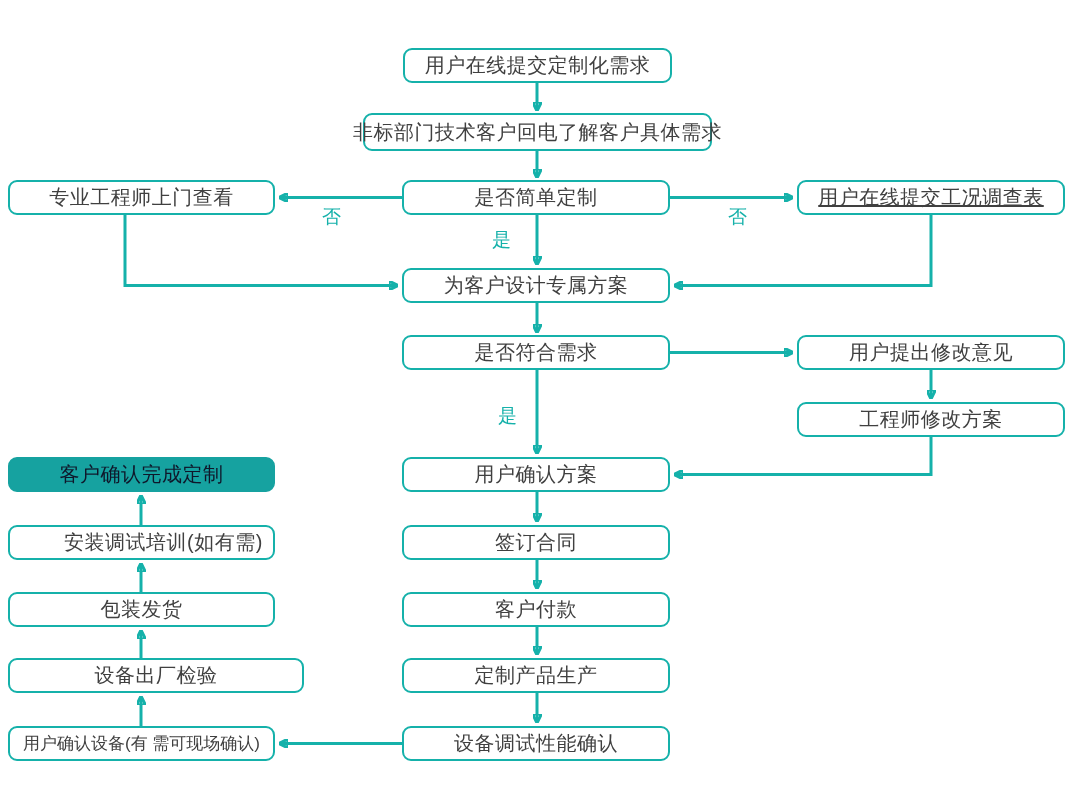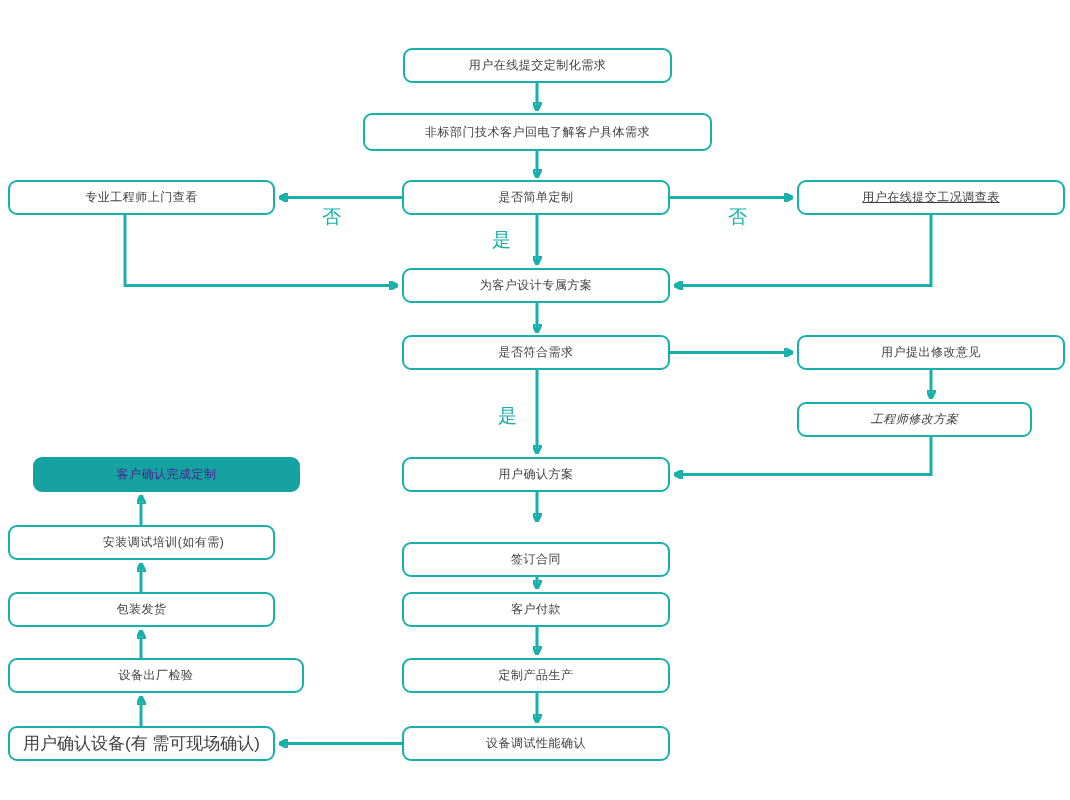--- a/index.html
+++ b/index.html
@@ -21,50 +21,49 @@
   .ah { fill: var(--accent); }
   .node {
     position: absolute;
     display: flex;
     align-items: center;
     justify-content: center;
     box-sizing: border-box;
     background: #ffffff;
     border: 2.5px solid var(--accent);
     border-radius: 9px;
-    font-size: 12px;
+    font-size: 20px;
     color: var(--text);
     white-space: nowrap;
     letter-spacing: 0.5px;
   }
   .node.filled {
     background: var(--node-fill);
     border-color: var(--node-fill);
-    color: #4c1d95;
-    margin-left: 25px;
+    color: #0f172a;
   }
   .node.tight { letter-spacing: 0; font-size: 17px; }
   .edge-label {
     position: absolute;
     color: var(--accent);
     font-size: 19px;
     line-height: 1;
   }
   
   .p0  { left: 403px; top: 48px;  width: 269px; height: 35px; }
   .p1  { left: 363px; top: 113px; width: 349px; height: 38px; }
   .p2  { left: 8px;   top: 180px; width: 267px; height: 35px; }
   .p3  { left: 402px; top: 180px; width: 268px; height: 35px; }
   .p4  { left: 797px; top: 180px; width: 268px; height: 35px; text-decoration: underline; }
   .p5  { left: 402px; top: 268px; width: 268px; height: 35px; }
   .p6  { left: 402px; top: 335px; width: 268px; height: 35px; }
   .p7  { left: 797px; top: 335px; width: 268px; height: 35px; }
-  .p8  { left: 797px; top: 402px; width: 235px; height: 35px; font-style: italic; }
+  .p8  { left: 797px; top: 402px; width: 268px; height: 35px; }
   .p9  { left: 402px; top: 457px; width: 268px; height: 35px; }
-  .p10 { left: 402px; top: 525px; width: 268px; height: 35px; margin-top: 17px; }
+  .p10 { left: 402px; top: 525px; width: 268px; height: 35px; }
   .p11 { left: 402px; top: 592px; width: 268px; height: 35px; }
   .p12 { left: 402px; top: 658px; width: 268px; height: 35px; }
   .p13 { left: 402px; top: 726px; width: 268px; height: 35px; }
   .p14 { left: 8px;   top: 457px; width: 267px; height: 35px; }
   .p15 { left: 8px;   top: 525px; width: 267px; height: 35px; padding-left: 44px; }
   .p16 { left: 8px;   top: 592px; width: 267px; height: 35px; }
   .p17 { left: 8px;   top: 658px; width: 296px; height: 35px; font-family: Liberation Mono, monospace; }
   .p18 { left: 8px;   top: 726px; width: 267px; height: 35px; }
   
   .el0 { left: 322px; top: 207px; }

